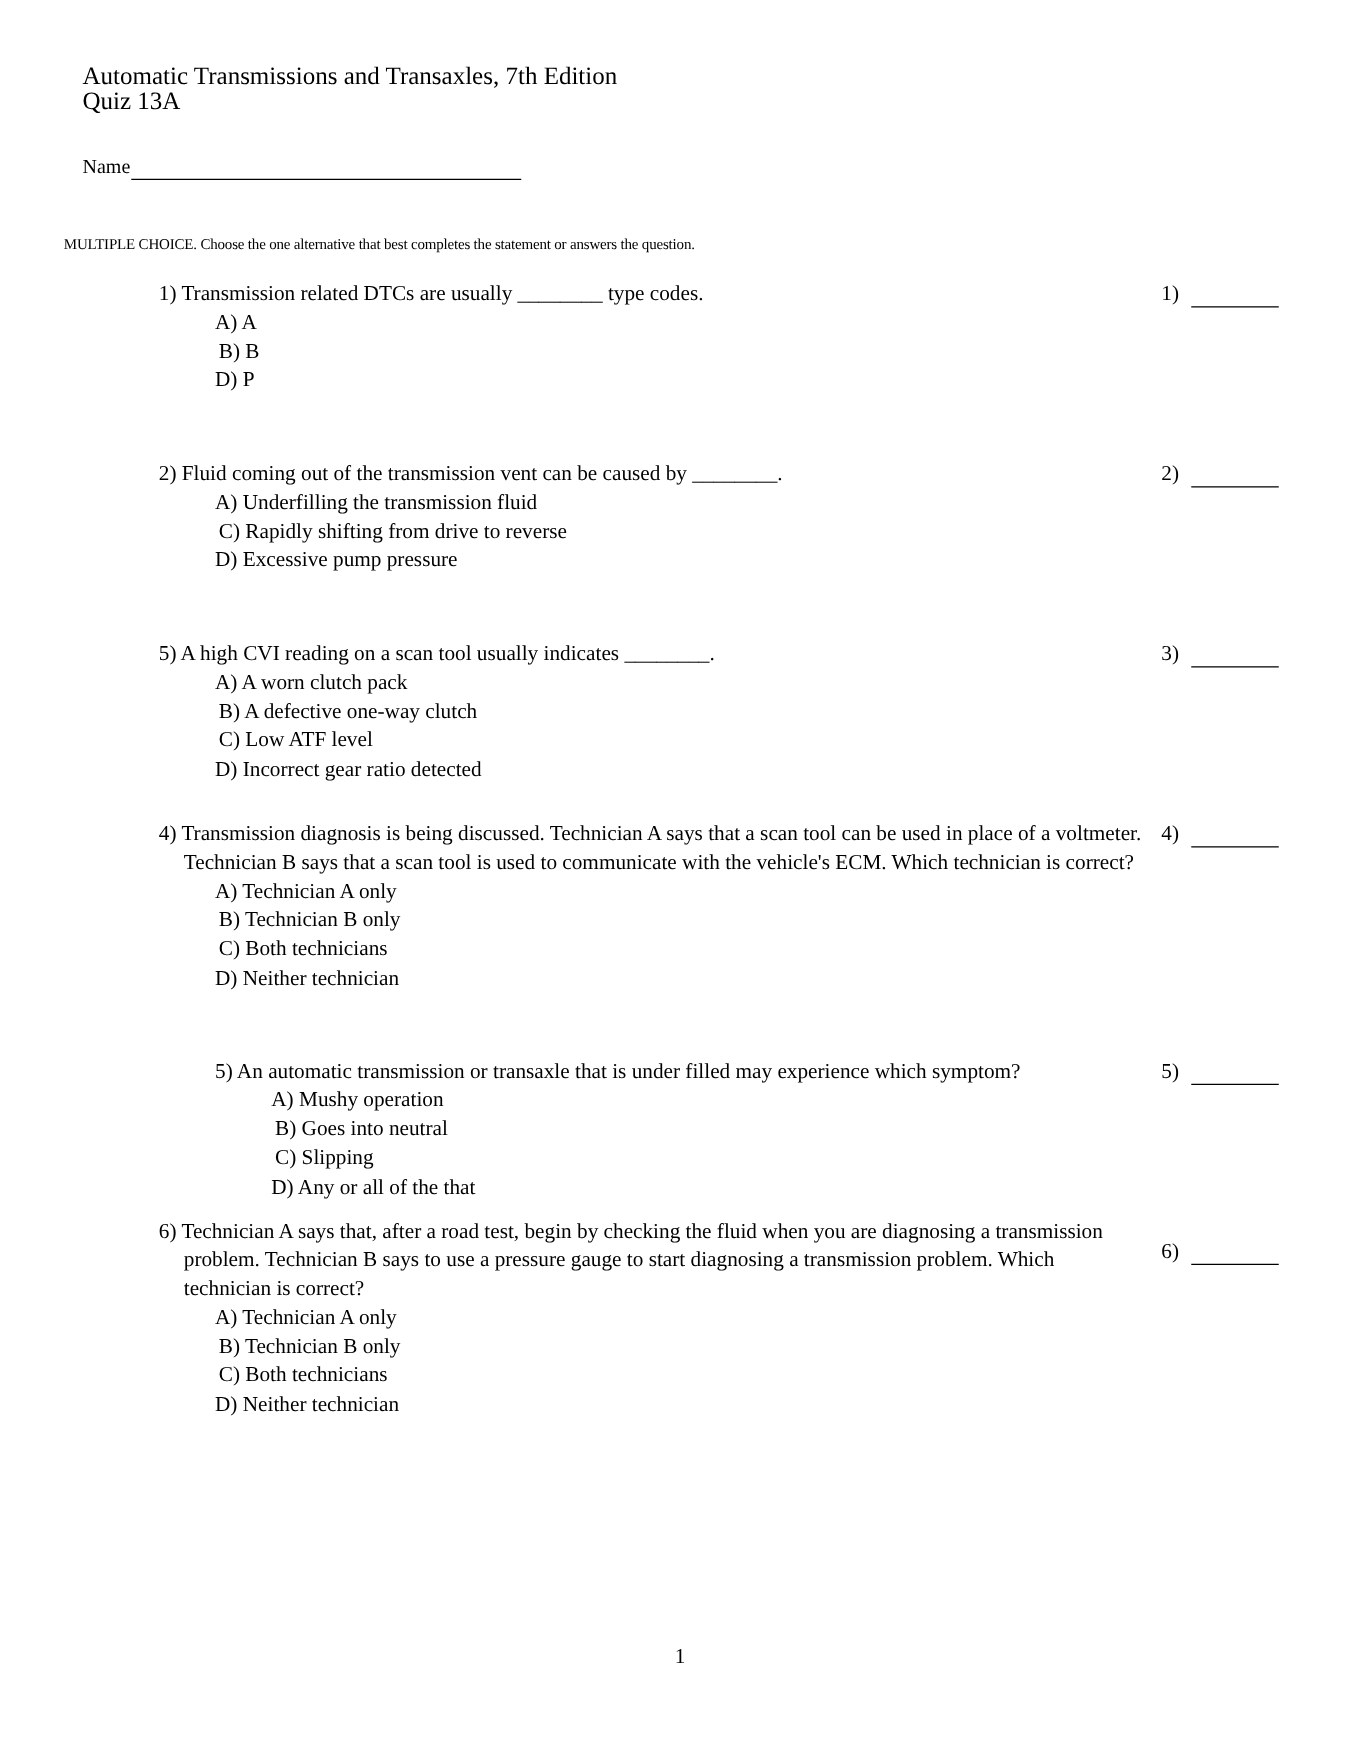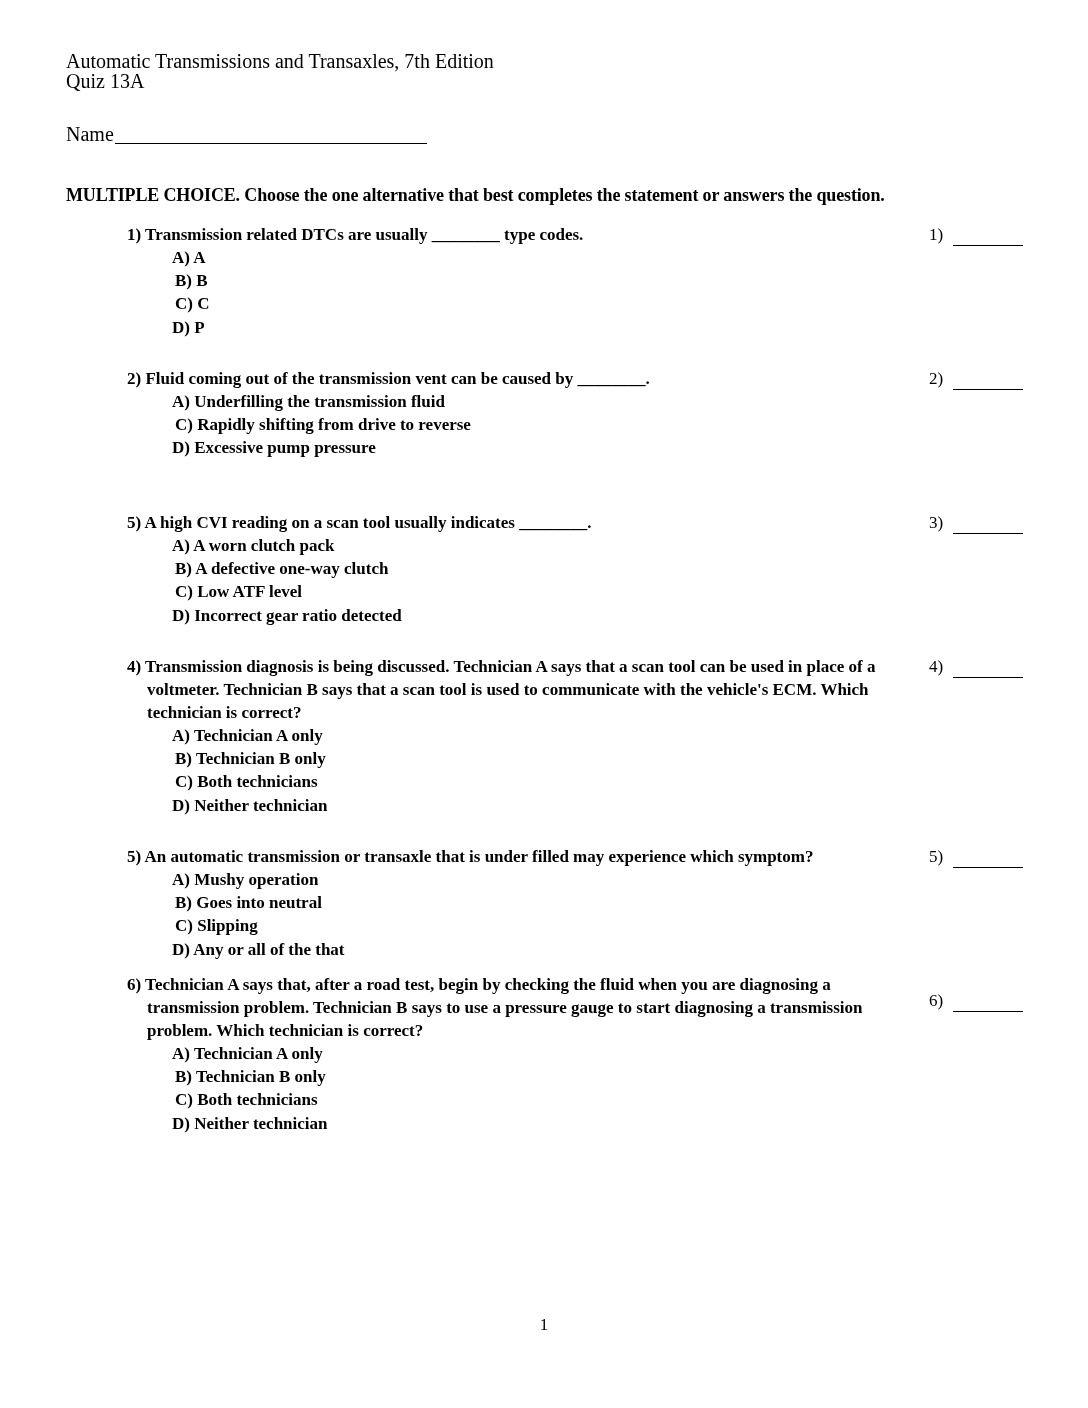--- a/index.html
+++ b/index.html
@@ -1,22 +1,22 @@
 <!DOCTYPE html>
 <html><head>
   <meta charset="utf-8">
   <style>
     html, body { margin: 0; padding: 0; background: #ffffff; }
     body { width: 1088px; height: 1408px; position: relative; overflow: hidden;
            color: #000; font-family: "Liberation Serif", "DejaVu Serif", serif; }
     .header { position: absolute; left: 66px; top: 51px; font-size: 20px; line-height: 20px; }
-    .name-row { position: absolute; left: 66px; top: 124px; font-size: 20px; line-height: 20px; display: flex; align-items: flex-end; font-family: Liberation Serif, serif; }
+    .name-row { position: absolute; left: 66px; top: 124px; font-size: 16px; line-height: 20px; display: flex; align-items: flex-end; font-family: Liberation Serif, serif; }
     .name-line { display: inline-block; width: 312px; border-bottom: 1.5px solid #000; height: 17px; margin-left: 1px; }
-    .instructions { position: absolute; left: 66px; top: 184px; font-size: 18px; font-weight: bold; line-height: 22px; letter-spacing: -0.15px; }
-    .question { position: absolute; left: 127px; width: 790px; font-size: 17px; line-height: 23px; font-weight: bold; }
+    .instructions { position: absolute; left: 51px; top: 184px; font-size: 12px; font-weight: normal; line-height: 22px; letter-spacing: -0.15px; }
+    .question { position: absolute; left: 127px; width: 790px; font-size: 17px; line-height: 23px; }
     .q-stem { padding-left: 20px; text-indent: -20px; }
     .q-choices { margin-left: 45px; }
     .choice { display: block; line-height: 23.2px; }
     .answer-slot { position: absolute; left: 929px; font-size: 17px; line-height: 23px; display: flex; align-items: flex-end; }
     .answer-line { display: inline-block; width: 70px; border-bottom: 1.5px solid #000; height: 15px; margin-left: 10px; }
     .page-number { position: absolute; left: 0; width: 1088px; text-align: center; top: 1315px; font-size: 17px; }
     .indent1 { padding-left: 3px; }
   </style>
 </head>
 <body>
@@ -31,21 +31,20 @@
   <span class="name-line"></span>
 </div>
 
 <div class="instructions">MULTIPLE CHOICE.  Choose the one alternative that best completes the statement or answers the question.</div>
 
 <div class="question" style="top:223px;">
   <div class="q-stem">1) Transmission related DTCs are usually ________ type codes.</div>
   <div class="q-choices">
     <span class="choice">A) A</span>
     <span class="choice indent1">B) B</span>
-    <span class="choice indent1">C) C</span>
     <span class="choice">D) P</span>
   </div>
 </div>
 <div class="answer-slot" style="top:223px;">
   <span>1)</span>
   <span class="answer-line"></span>
 </div>
 
 <div class="question" style="top:367px;">
   <div class="q-stem">2) Fluid coming out of the transmission vent can be caused by ________.</div>
@@ -81,21 +80,21 @@
     <span class="choice indent1">B) Technician B only</span>
     <span class="choice indent1">C) Both technicians</span>
     <span class="choice">D) Neither technician</span>
   </div>
 </div>
 <div class="answer-slot" style="top:655px;">
   <span>4)</span>
   <span class="answer-line"></span>
 </div>
 
-<div class="question" style="top:845px;">
+<div class="question" style="top:845px;margin-left:45px;">
   <div class="q-stem">5) An automatic transmission or transaxle that is under filled may experience which symptom?</div>
   <div class="q-choices">
     <span class="choice">A) Mushy operation</span>
     <span class="choice indent1">B) Goes into neutral</span>
     <span class="choice indent1">C) Slipping</span>
     <span class="choice">D) Any or all of the that</span>
   </div>
 </div>
 <div class="answer-slot" style="top:845px;">
   <span>5)</span>

